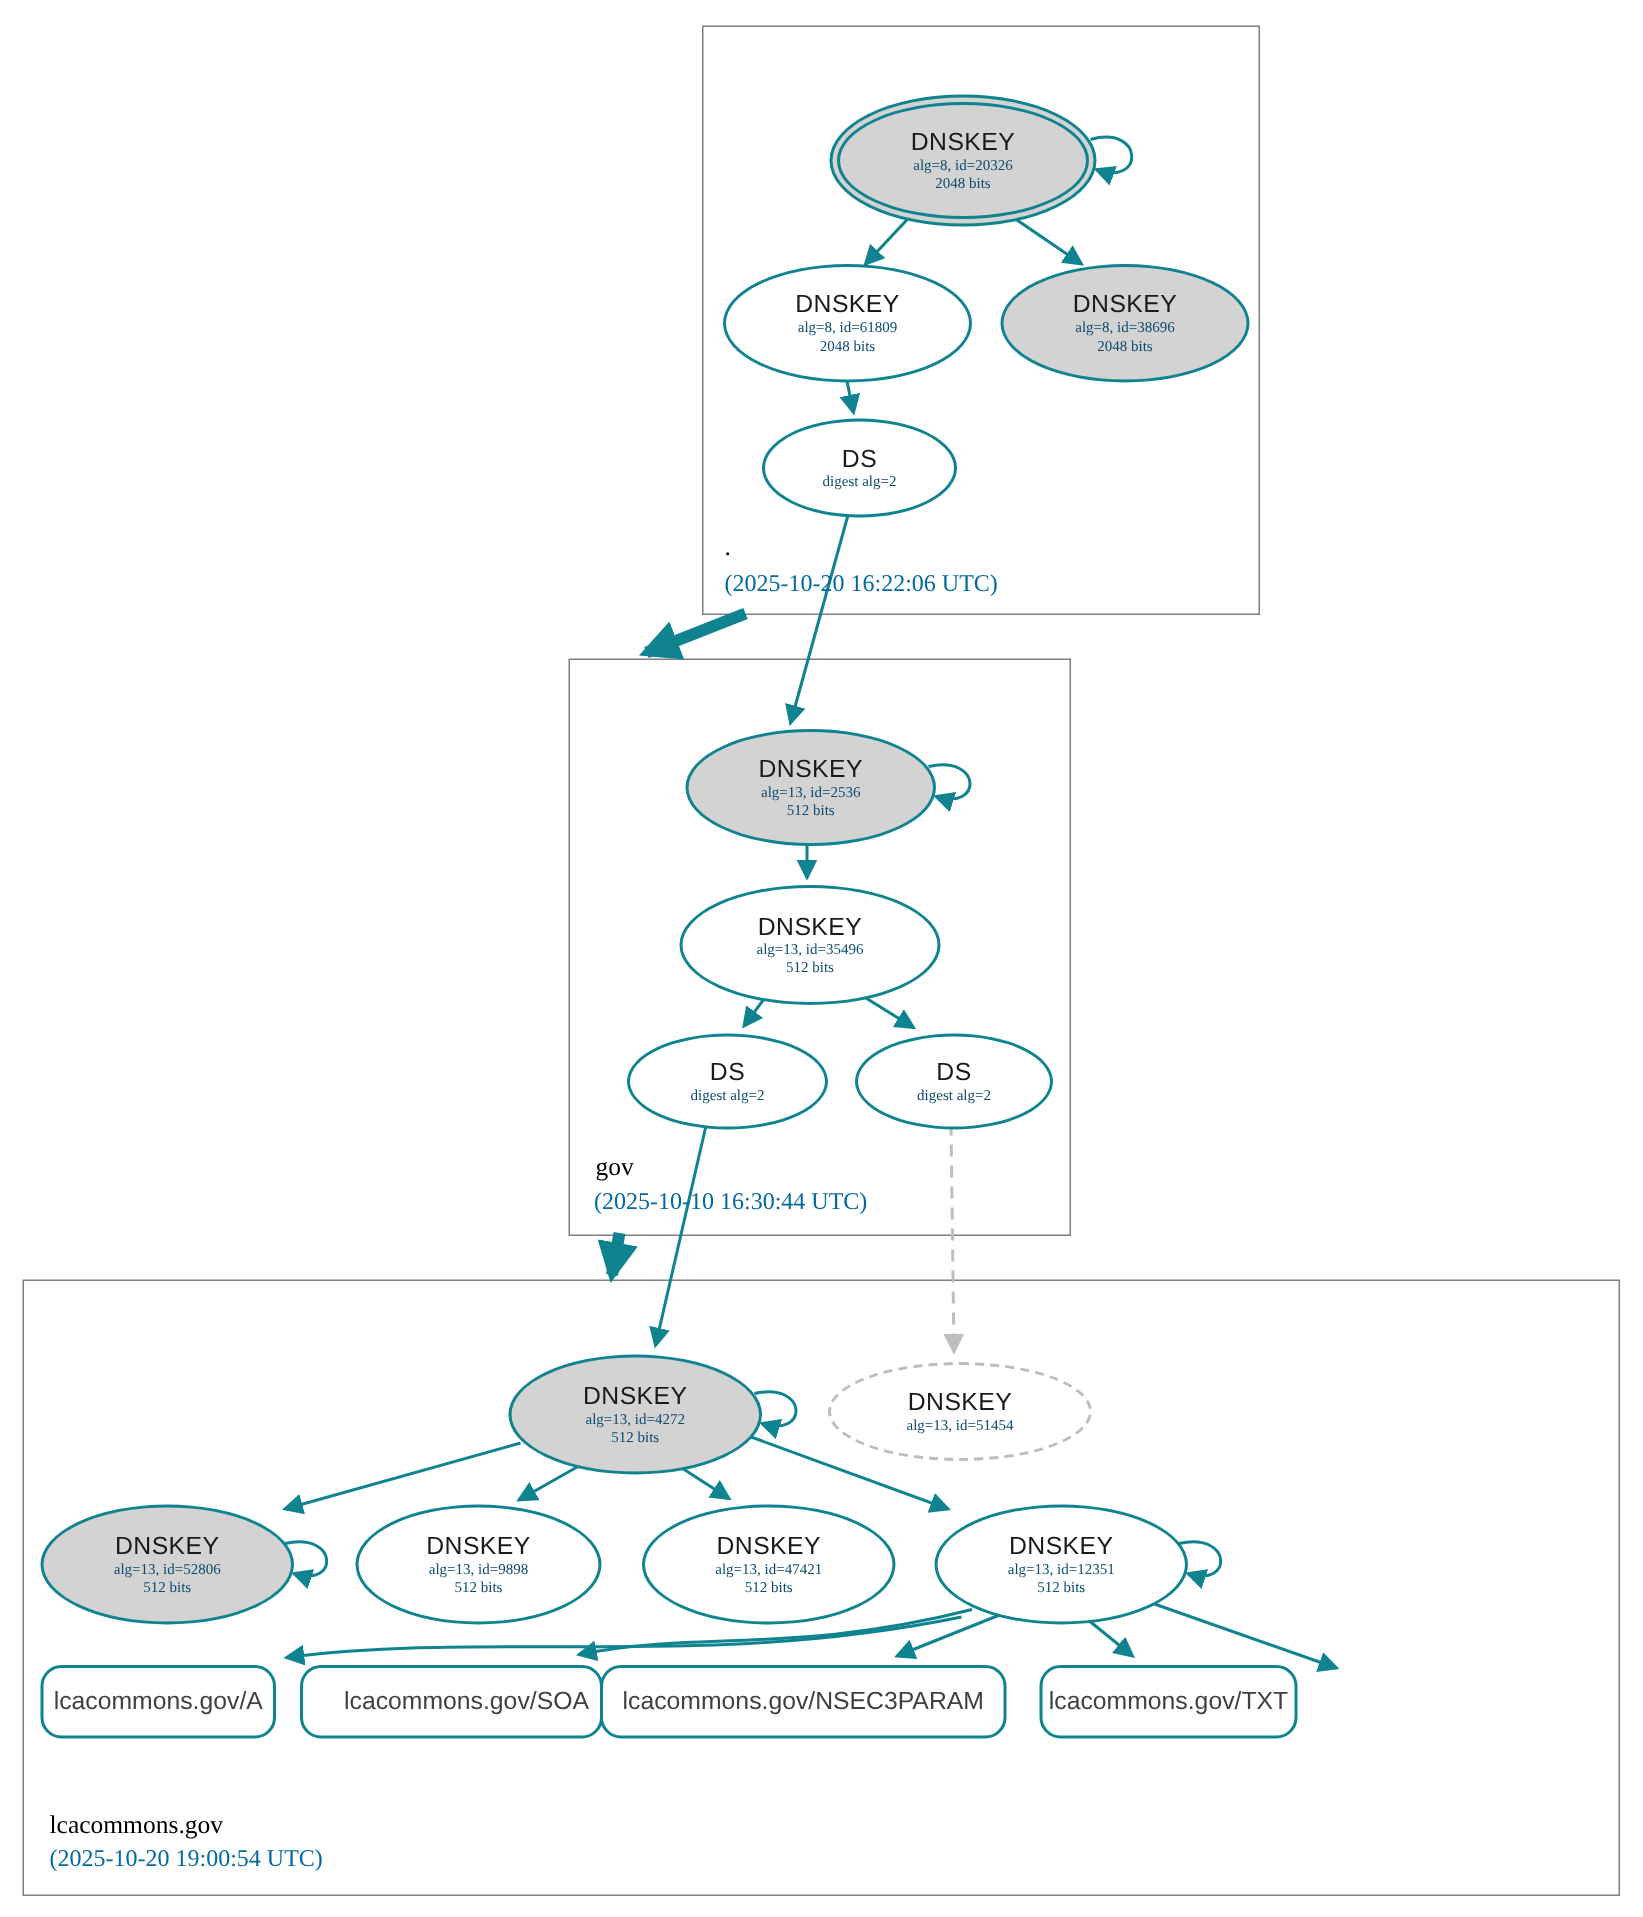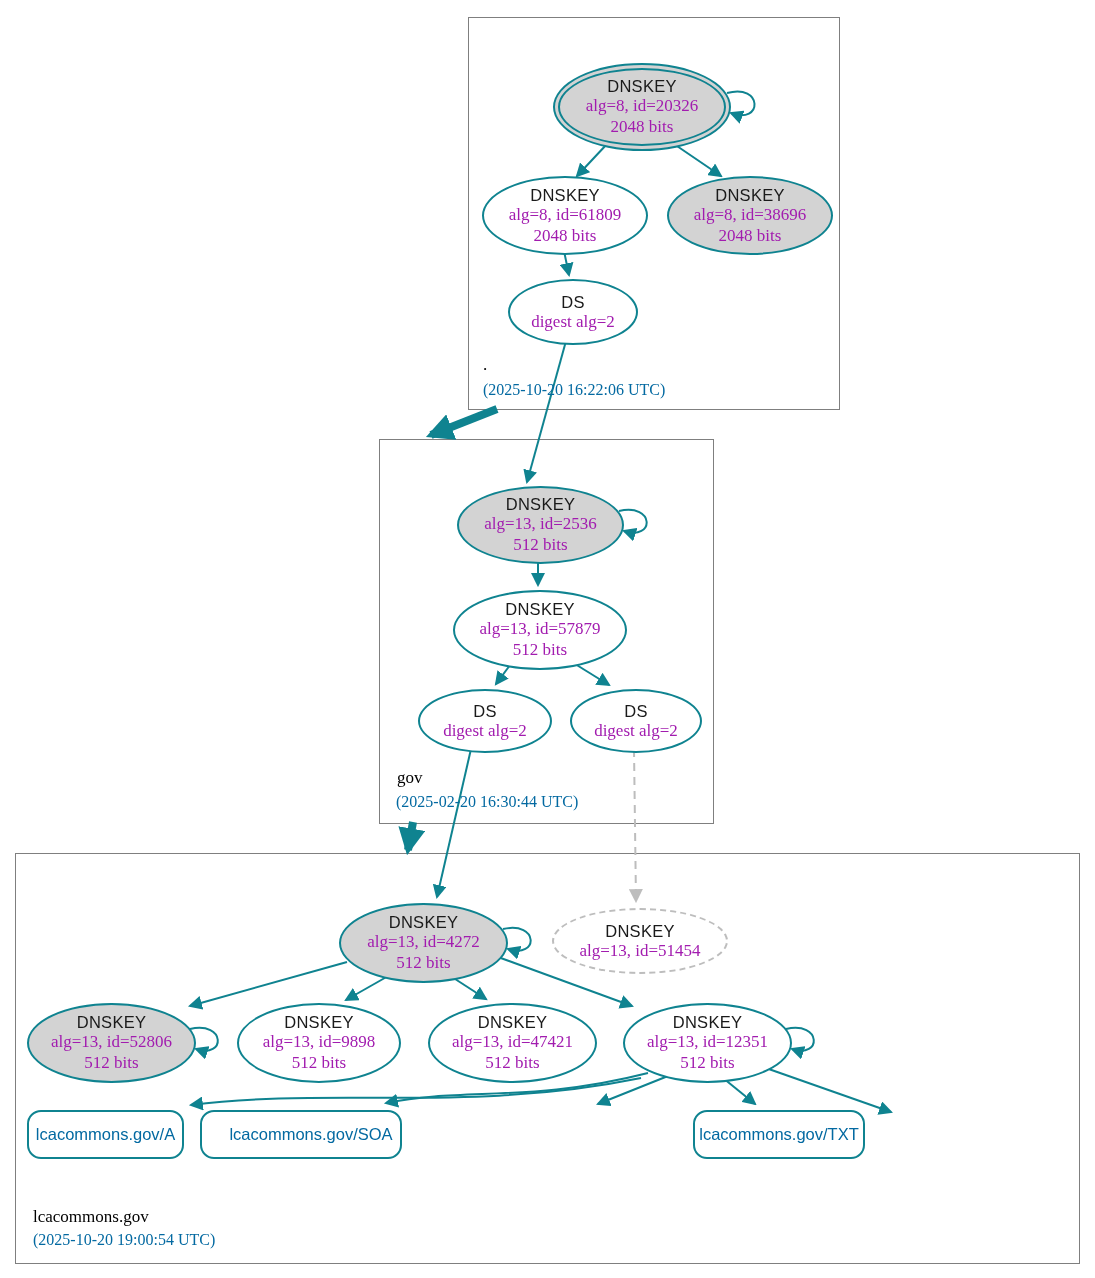--- a/index.html
+++ b/index.html
@@ -10,30 +10,30 @@
   .zonebox{
     position:absolute;border:1px solid #7f7f7f;background:transparent;z-index:1;
   }
   .edges{position:absolute;left:0;top:0;z-index:5;pointer-events:none;}
   .node{
     position:absolute;z-index:10;border:2px solid #0f8390;border-radius:50%;
     background:#ffffff;display:flex;flex-direction:column;align-items:center;
     justify-content:center;text-align:center;line-height:1.22;
   }
   .node .t{font-family:"Liberation Sans","DejaVu Sans",sans-serif;font-size:16.5px;color:#1a1a1a;letter-spacing:.3px;}
-  .node .d{font-family:"Liberation Serif","DejaVu Serif",serif;font-size:17px;color:#a21caf;}
+  .node .d{font-family:"Liberation Serif","DejaVu Serif",serif;font-size:10px;color:#0c4a6e;}
   .gray{background:#d3d3d3;}
   .ksk::before{
     content:"";position:absolute;inset:3px;border:2px solid #0f8390;border-radius:50%;
   }
   .dashedNode{border:2px dashed #bdbdbd;background:#ffffff;}
   .rrset{
     position:absolute;z-index:10;border:2px solid #0f8390;border-radius:14px;
     background:#ffffff;display:flex;align-items:center;justify-content:center;
-    font-family:"Liberation Sans","DejaVu Sans",sans-serif;font-size:16.5px;color:#0369a1;
+    font-family:"Liberation Sans","DejaVu Sans",sans-serif;font-size:16.5px;color:#404040;
   }
   .zlabel{
     position:absolute;z-index:10;font-family:"Liberation Serif","DejaVu Serif",serif;
     font-size:17px;color:#000;
   }
   .zts{
     position:absolute;z-index:10;font-family:"Liberation Serif","DejaVu Serif",serif;
     font-size:16px;color:#0369a1;
   }
 </style>
@@ -115,36 +115,36 @@
   <div class="zts" style="left:483px;top:381px;">(2025-10-20 16:22:06 UTC)</div>
 
   <div class="node gray" style="left:457px;top:486px;width:163px;height:74px;">
     <div class="t">DNSKEY</div>
     <div class="d">alg=13, id=2536</div>
     <div class="d">512 bits</div>
   </div>
 
   <div class="node" style="left:453px;top:590px;width:170px;height:76px;">
     <div class="t">DNSKEY</div>
-    <div class="d">alg=13, id=57879</div>
+    <div class="d">alg=13, id=35496</div>
     <div class="d">512 bits</div>
   </div>
 
   <div class="node" style="left:418px;top:689px;width:130px;height:60px;">
     <div class="t">DS</div>
     <div class="d">digest alg=2</div>
   </div>
 
   <div class="node" style="left:570px;top:689px;width:128px;height:60px;">
     <div class="t">DS</div>
     <div class="d">digest alg=2</div>
   </div>
 
   <div class="zlabel" style="left:397px;top:768px;">gov</div>
-  <div class="zts" style="left:396px;top:793px;">(2025-02-20 16:30:44 UTC)</div>
+  <div class="zts" style="left:396px;top:793px;">(2025-10-10 16:30:44 UTC)</div>
 
   <div class="node gray" style="left:339px;top:903px;width:165px;height:76px;">
     <div class="t">DNSKEY</div>
     <div class="d">alg=13, id=4272</div>
     <div class="d">512 bits</div>
   </div>
 
   <div class="node dashedNode" style="left:552px;top:908px;width:172px;height:62px;">
     <div class="t">DNSKEY</div>
     <div class="d">alg=13, id=51454</div>
@@ -169,18 +169,19 @@
   </div>
 
   <div class="node" style="left:623px;top:1003px;width:165px;height:76px;">
     <div class="t">DNSKEY</div>
     <div class="d">alg=13, id=12351</div>
     <div class="d">512 bits</div>
   </div>
 
   <div class="rrset" style="left:27px;top:1110px;width:153px;height:45px;">lcacommons.gov/A</div>
   <div class="rrset" style="left:200px;top:1110px;width:178px;height:45px;padding-left:20px;">lcacommons.gov/SOA</div>
+  <div class="rrset" style="left:400px;top:1110px;width:267px;height:45px;">lcacommons.gov/NSEC3PARAM</div>
   <div class="rrset" style="left:693px;top:1110px;width:168px;height:45px;text-align:right;">lcacommons.gov/TXT</div>
 
   <div class="zlabel" style="left:33px;top:1207px;">lcacommons.gov</div>
   <div class="zts" style="left:33px;top:1231px;text-align:right;">(2025-10-20 19:00:54 UTC)</div>
 
 </div>
 
 </body></html>

